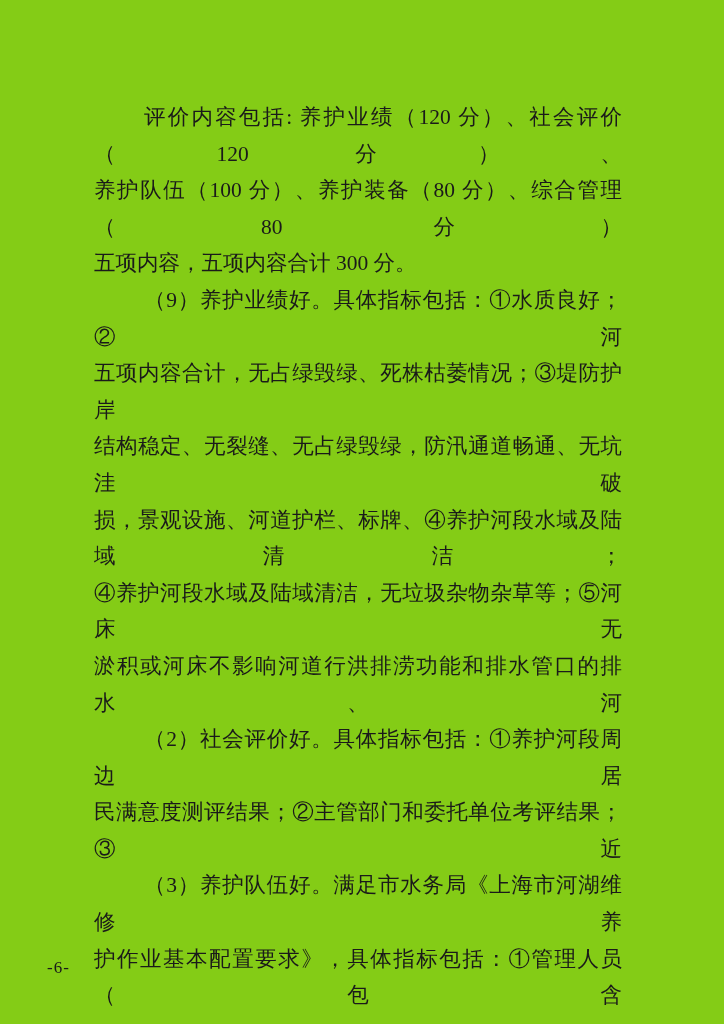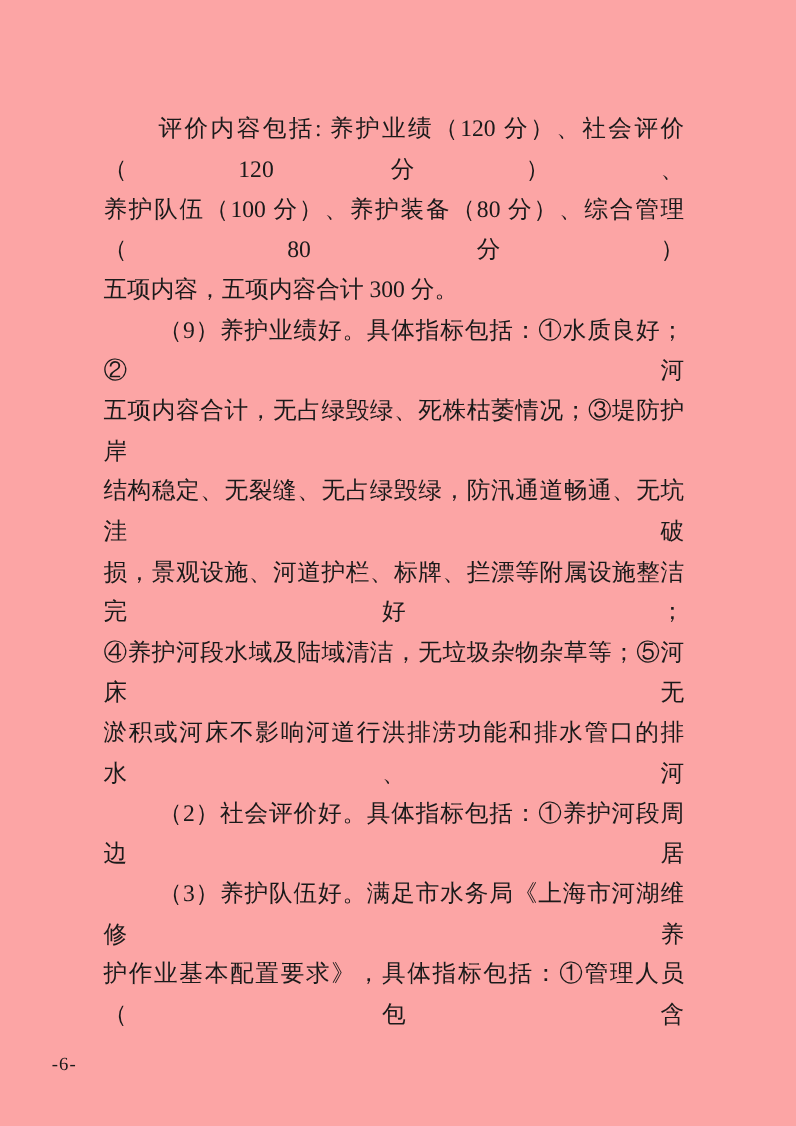--- a/index.html
+++ b/index.html
@@ -11,21 +11,21 @@
     width: 724px;
     height: 1024px;
     position: relative;
     overflow: hidden;
     font-family: "Liberation Serif", "DejaVu Serif", serif;
     color: #1a1a1a;
   }
   .page {
     position: absolute;
     inset: 0;
-    background: #fca5a5;
+    background: #84cc16;
   }
   .doc-body {
     position: absolute;
     left: 94px;
     top: 99px;
     width: 528px;
     font-size: 21.5px;
     line-height: 36.6px;
     font-weight: 500;
   }
@@ -55,22 +55,23 @@
 <body>
 
 <div class="page">
   <div class="doc-body">
     <div class="text-line indent fill">评价内容包括: 养护业绩（120 分）、社会评价（120 分）、</div>
     <div class="text-line fill">养护队伍（100 分）、养护装备（80 分）、综合管理（80 分）</div>
     <div class="text-line">五项内容，五项内容合计 300 分。</div>
     <div class="text-line indent fill">（9）养护业绩好。具体指标包括：①水质良好；②河</div>
     <div class="text-line fill">五项内容合计，无占绿毁绿、死株枯萎情况；③堤防护岸</div>
     <div class="text-line fill">结构稳定、无裂缝、无占绿毁绿，防汛通道畅通、无坑洼破</div>
-    <div class="text-line fill">损，景观设施、河道护栏、标牌、拦漂等附属设施整洁完好；</div>
+    <div class="text-line fill">损，景观设施、河道护栏、标牌、④养护河段水域及陆域清洁；</div>
     <div class="text-line fill">④养护河段水域及陆域清洁，无垃圾杂物杂草等；⑤河床无</div>
     <div class="text-line fill">淤积或河床不影响河道行洪排涝功能和排水管口的排水、河</div>
     <div class="text-line indent fill">（2）社会评价好。具体指标包括：①养护河段周边居</div>
+    <div class="text-line fill">民满意度测评结果；②主管部门和委托单位考评结果；③近</div>
     <div class="text-line indent fill">（3）养护队伍好。满足市水务局《上海市河湖维修养</div>
     <div class="text-line fill">护作业基本配置要求》，具体指标包括：①管理人员（包含</div>
 
   </div>
   <div class="page-number">-6-</div>
 </div>
 
 </body></html>

